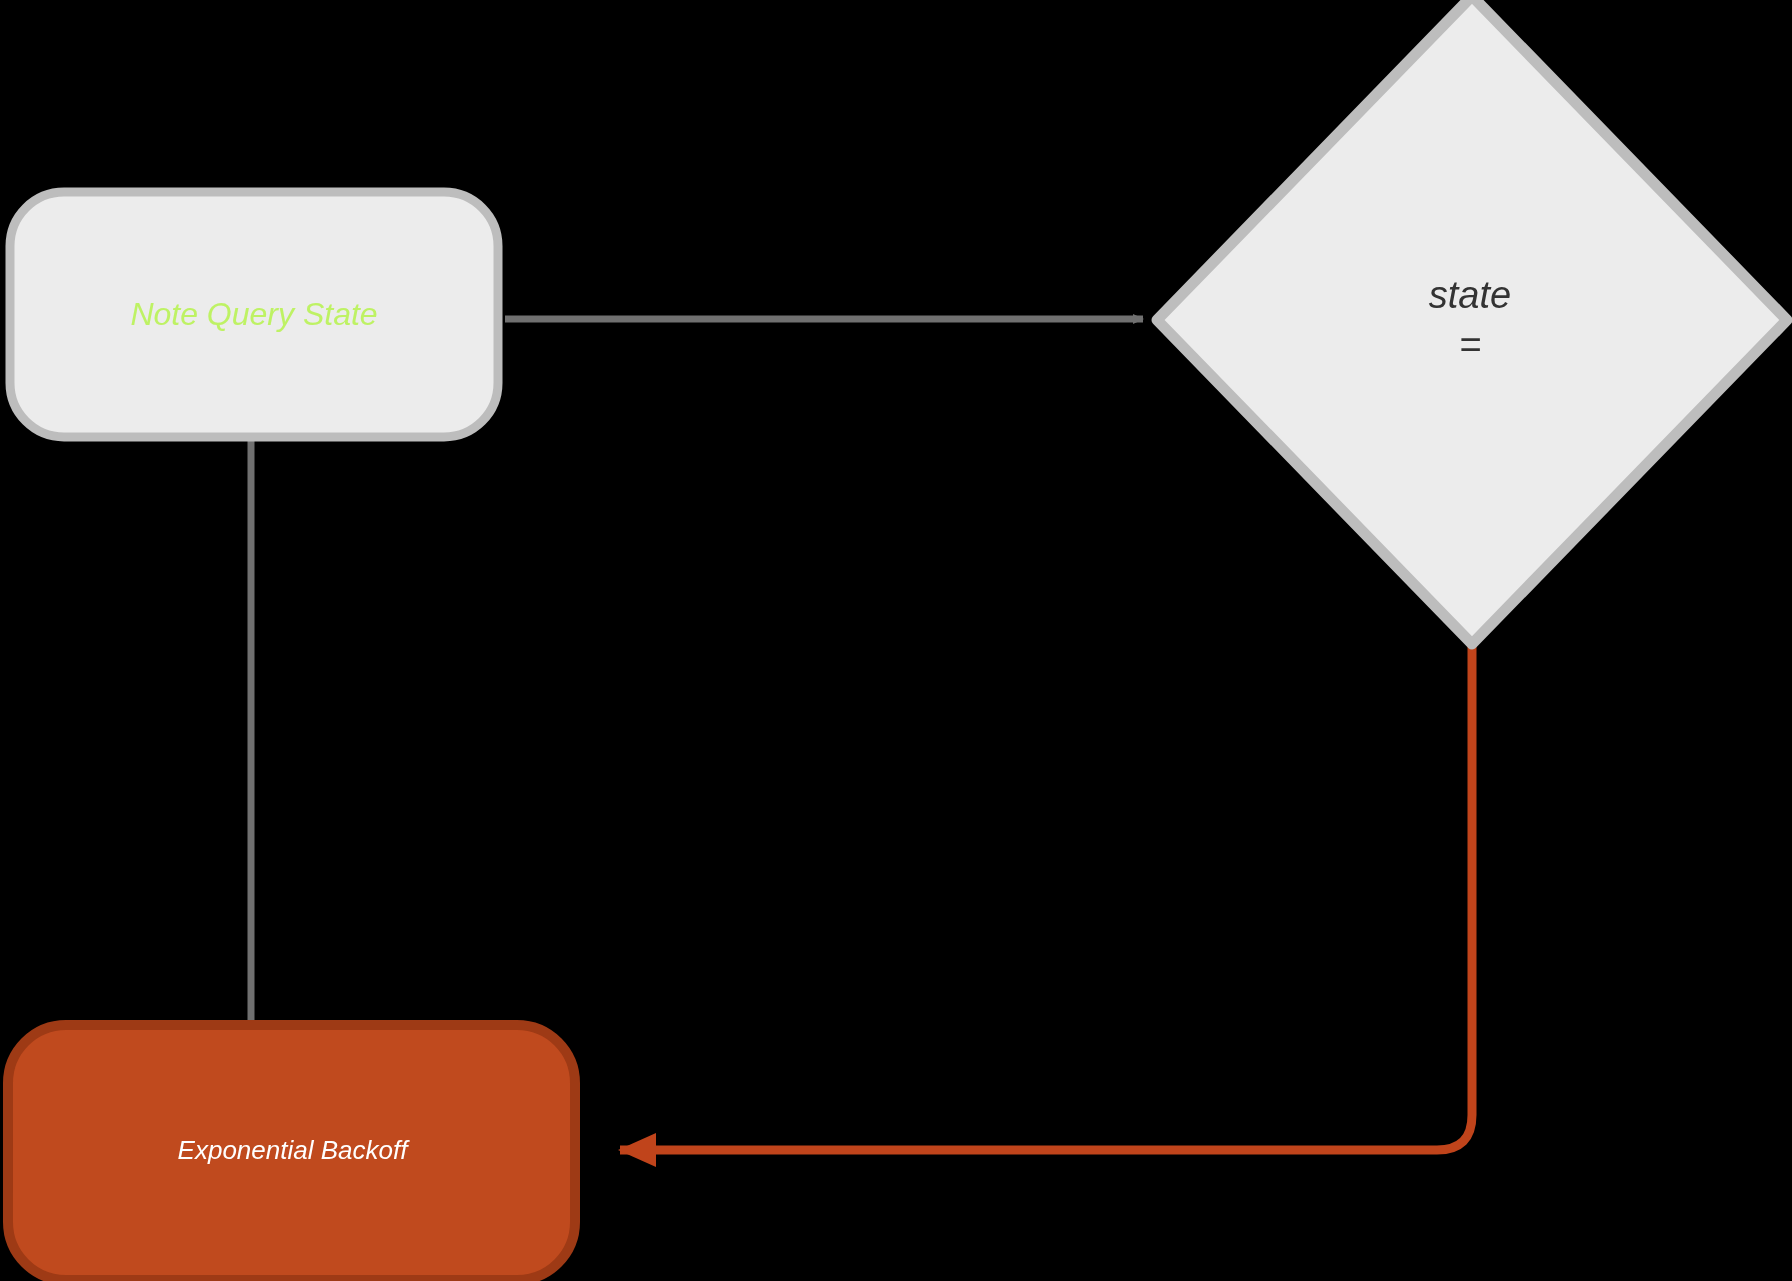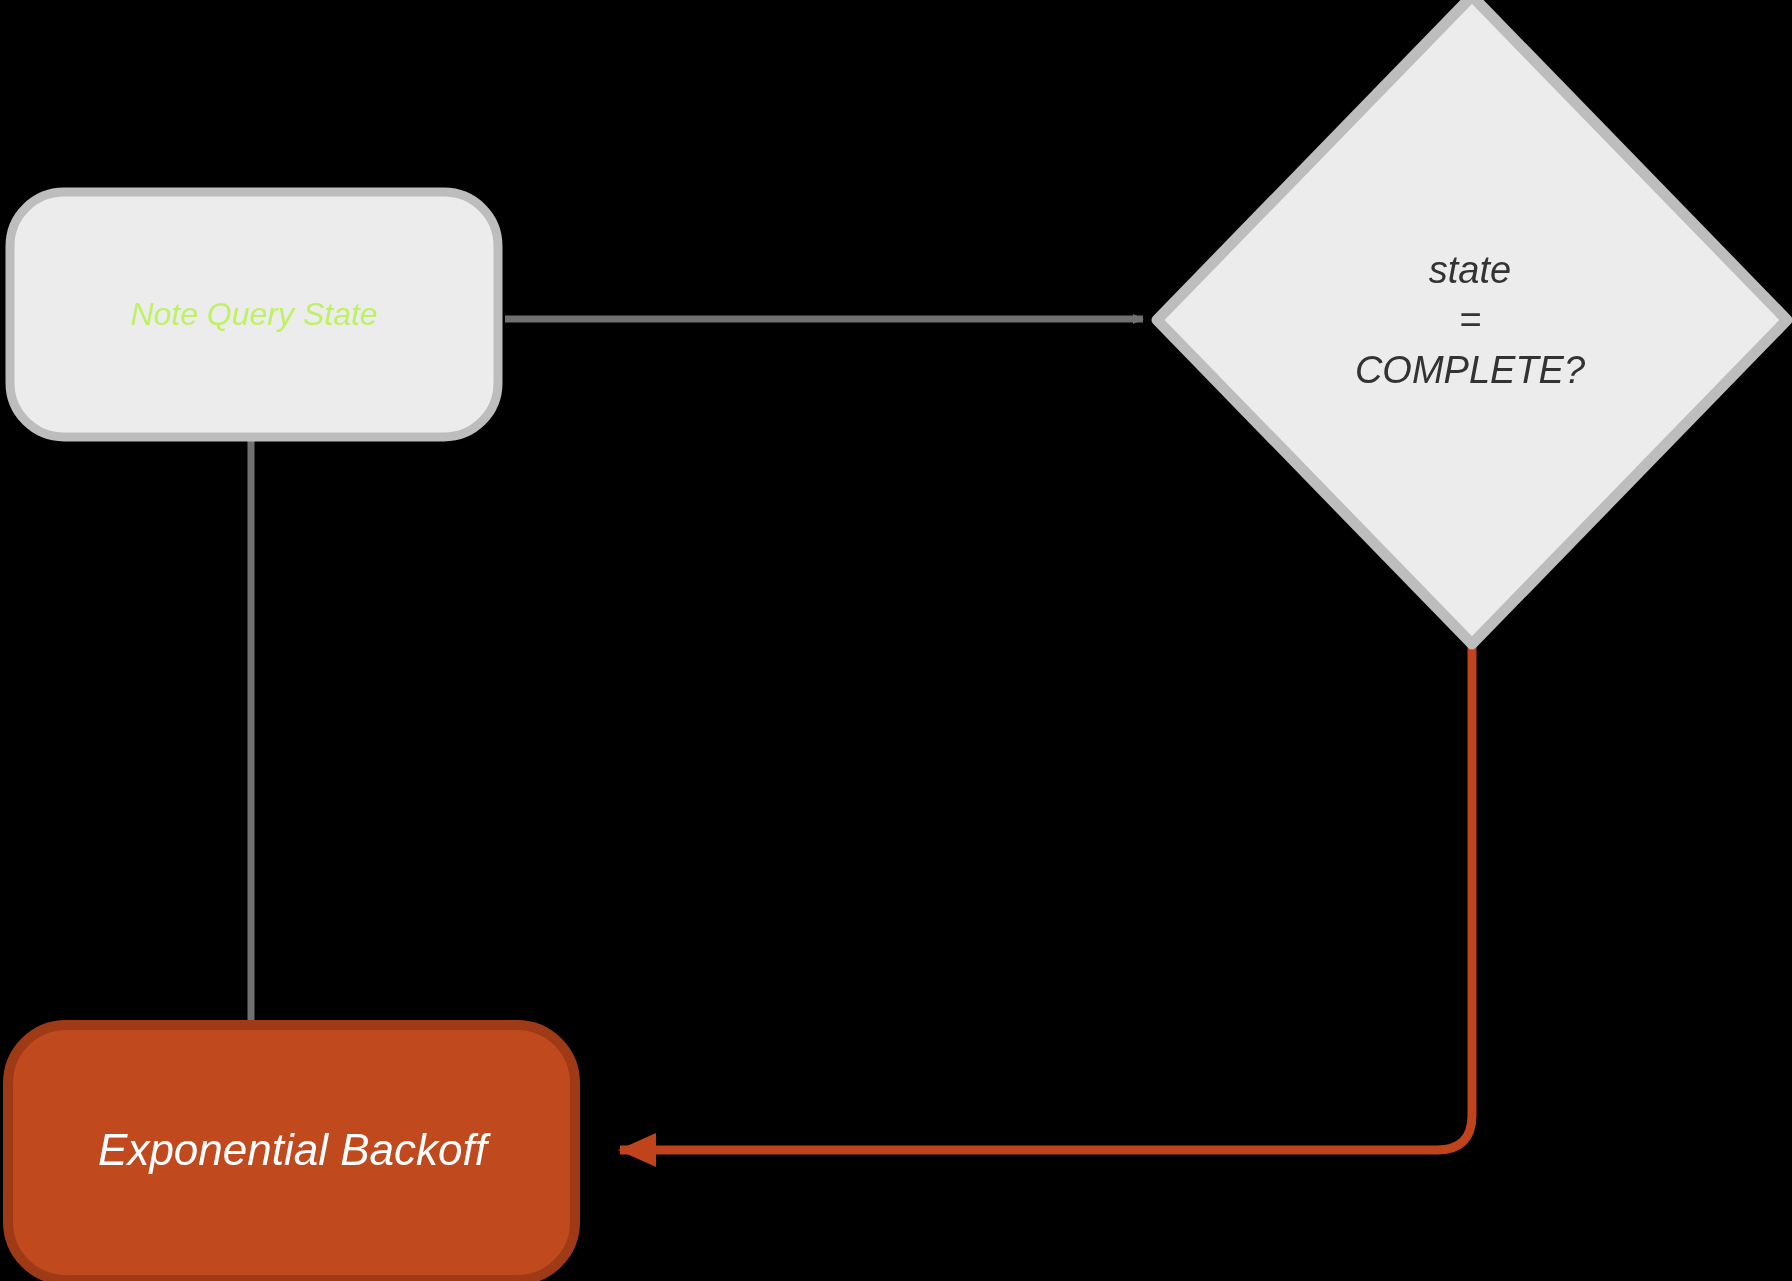--- a/index.html
+++ b/index.html
@@ -67,21 +67,21 @@
     padding: 6px 0;
   }
 
   
   #label-backoff {
     left: 10px;
     top: 1025px;
     width: 565px;
     height: 250px;
     color: #ffffff;
-    font-size: 44px;
+    font-size: 26px;
     line-height: 1.42;
   }
 </style>
 </head>
 <body>
 
 <div id="canvas">
 
   <svg class="layer" viewBox="0 0 1792 1281">
     <defs>
@@ -121,20 +121,19 @@
     </g>
   </svg>
 
   <div class="node-label" id="label-note-query">
     <span class="label-line">Note Query State</span>
   </div>
 
   <div class="node-label" id="label-decision">
     <span class="label-line">state</span>
     <span class="label-line">=</span>
-    <span class="label-line">COMPLETE?</span>
   </div>
 
   <div class="node-label" id="label-backoff">
     <span class="label-line">Exponential Backoff</span>
   </div>
 
 </div>
 
 </body></html>

